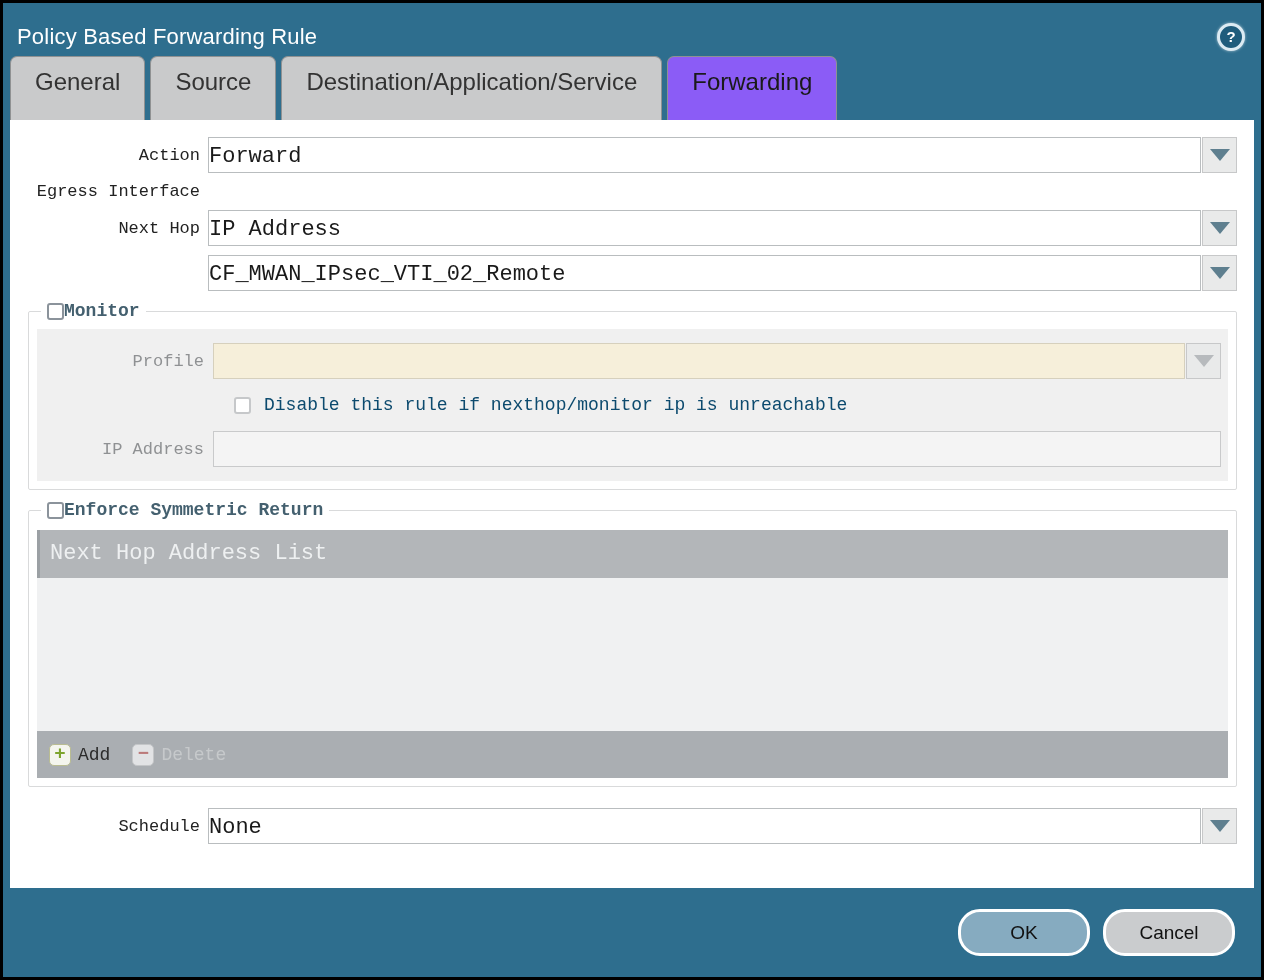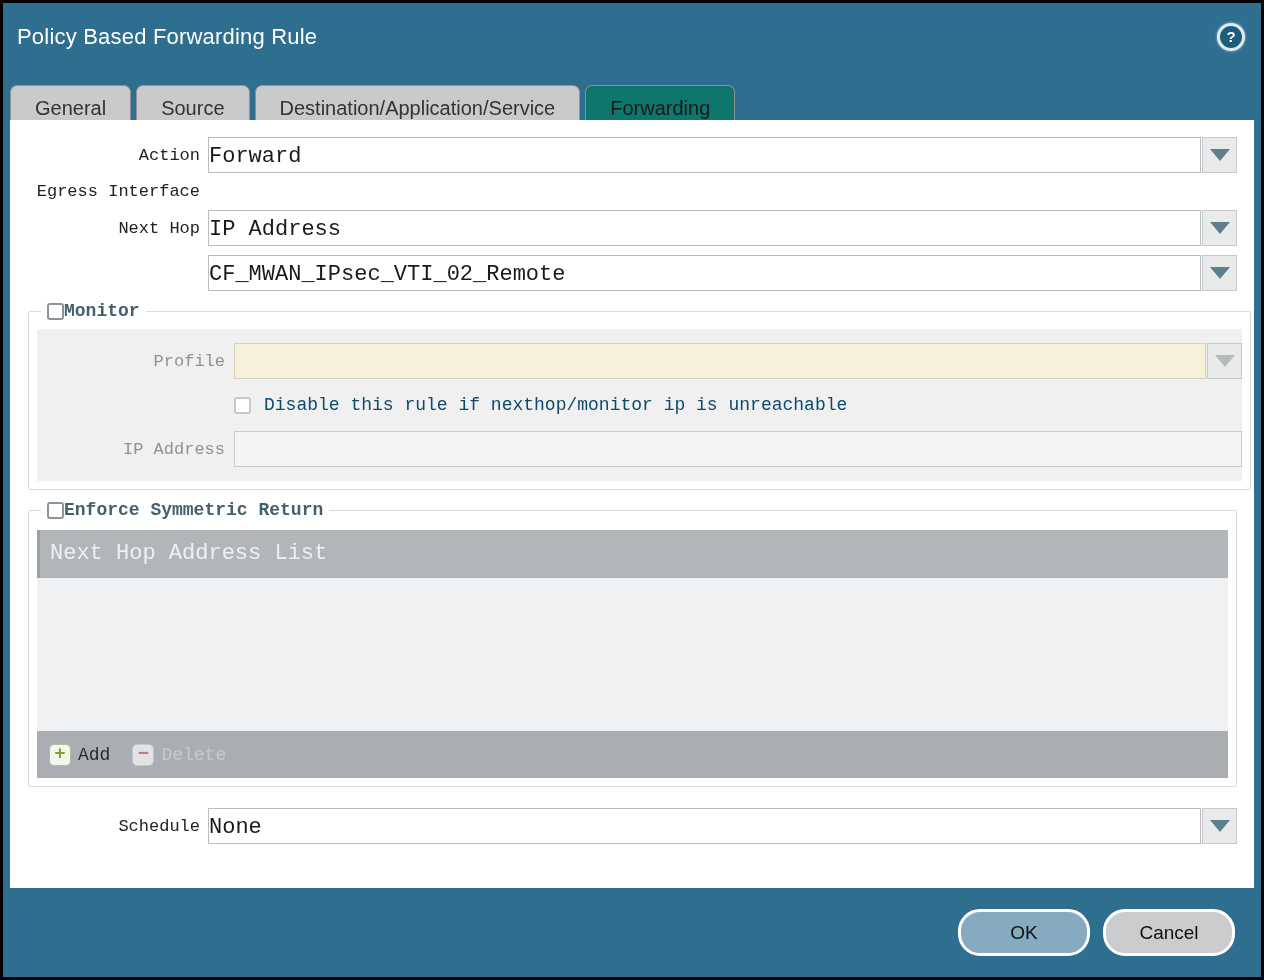--- a/index.html
+++ b/index.html
@@ -27,25 +27,25 @@
     box-shadow:0 0 3px rgba(255,255,255,.6);
     cursor:pointer;
   }
 
   
   .tabbar{ height:50px; display:flex; align-items:flex-end; padding-left:7px; gap:5px; }
   .tab{
     background: var(--tab-inactive, #c9cacb);
     border:1px solid #8f9192; border-bottom:none;
     border-radius:7px 7px 0 0;
-    padding:11px 24px 0;
-    font-size:20px; color:#333; cursor:pointer; white-space:nowrap;
+    padding:11px 24px 24px;
+    font-size:24px; color:#333; cursor:pointer; white-space:nowrap;
   }
   .tab.active{
-    background:#0f766e; color:#1a1a1a; border-color:#8f9192;
+    background:#8b5cf6; color:#1a1a1a; border-color:#8f9192;
     position:relative; z-index:2;
   }
 
   
   .content{
     background:#fff; margin:0 7px; height:768px;
     padding-top:17px; position:relative; overflow:hidden;font-family:Liberation Mono, monospace;
   }
   .row{ display:flex; align-items:center; margin-bottom:9px; }
   .row .lbl{
@@ -89,21 +89,21 @@
     font-size:18px; font-weight:bold; color:var(--section-label, #44606f);
   }
 
   
   .group-box{
     background:var(--group-bg, #f0f0f0);
     margin:8px 2px 0 2px; padding:8px 0 14px;
   }
   .g-row{ display:flex; align-items:center; margin-top:6px; }
   .g-row .lbl{
-    width:197px; text-align:right; padding-right:9px;
+    width:176px; text-align:right; padding-right:9px;
     font-size:17px; color:#8f9193; flex:none;
   }
   .field.beige{ background:var(--disabled-input, #f6efda); border-color:#d6d0bd; width:972px; flex:none; }
   .field.gray{ background:#f4f4f4; border-color:#c9cacb; width:1008px; flex:none; }
   .chk-row{ display:flex; align-items:center; gap:13px; margin:16px 0 16px 197px; }
   .chk-row .chk-lbl{ font-size:18px; color:#0c4a6e; }
 
   
   .nh-table{ margin:10px 2px 0 2px; }
   .nh-header{

